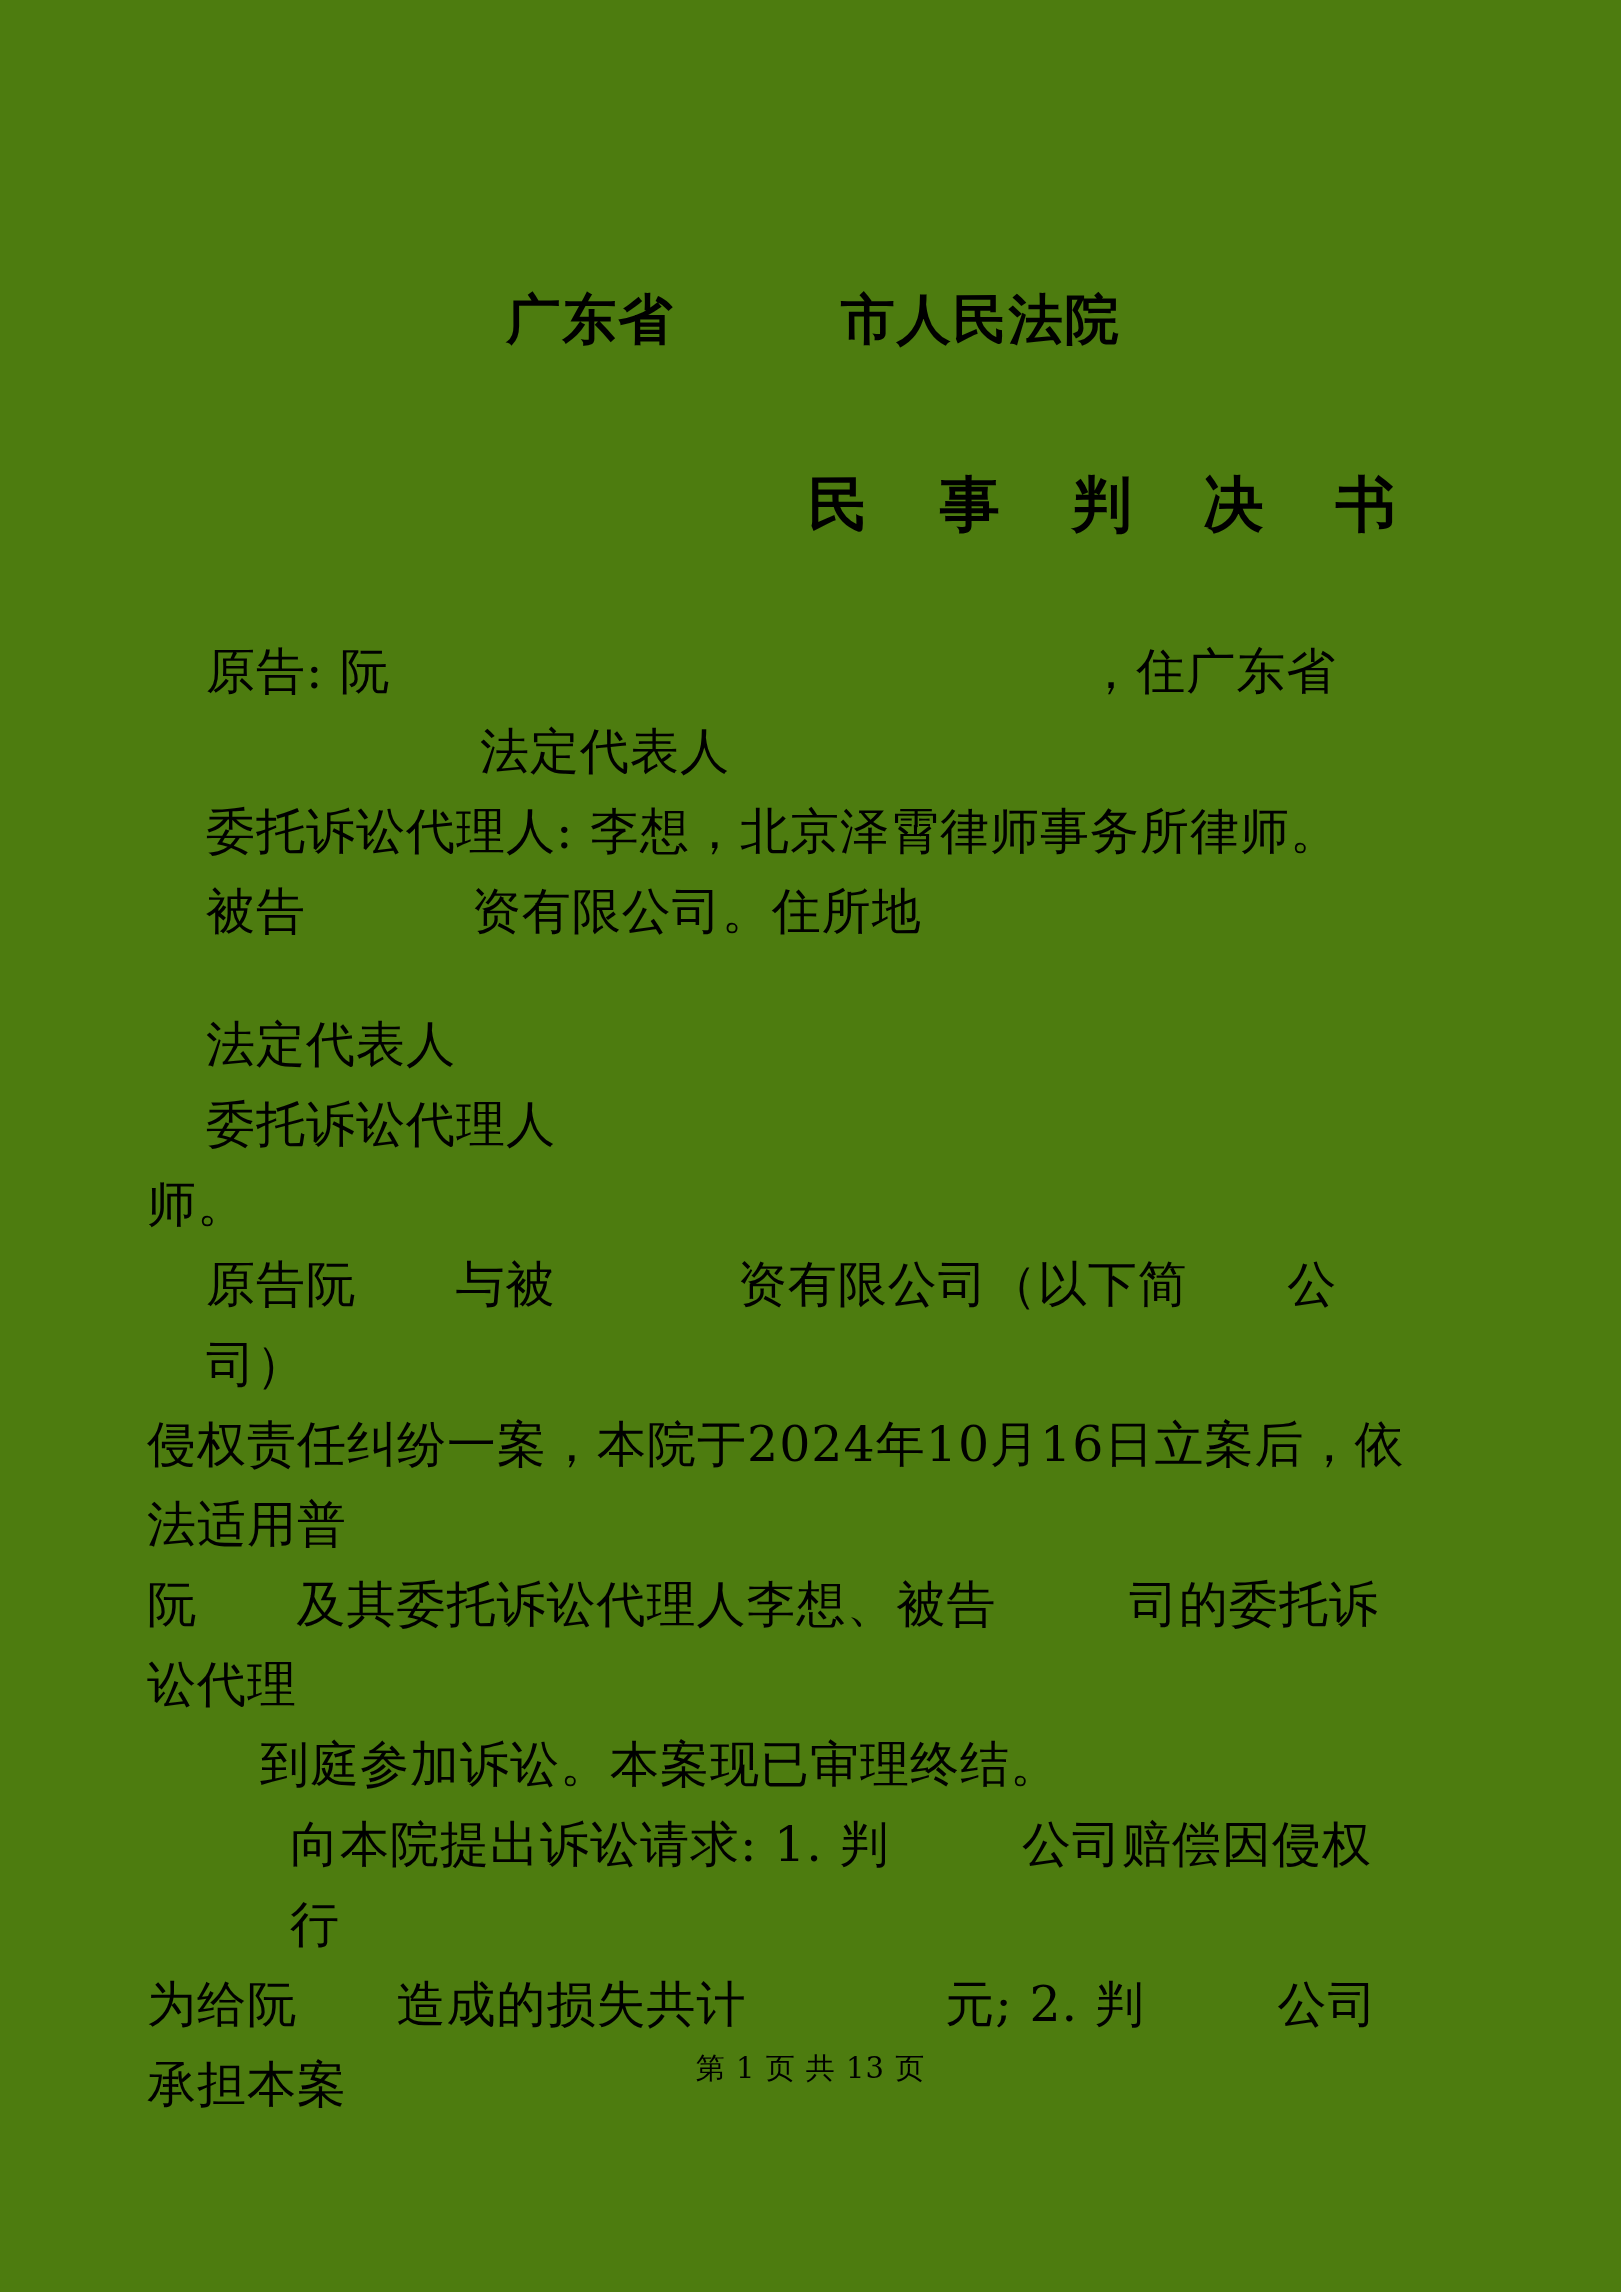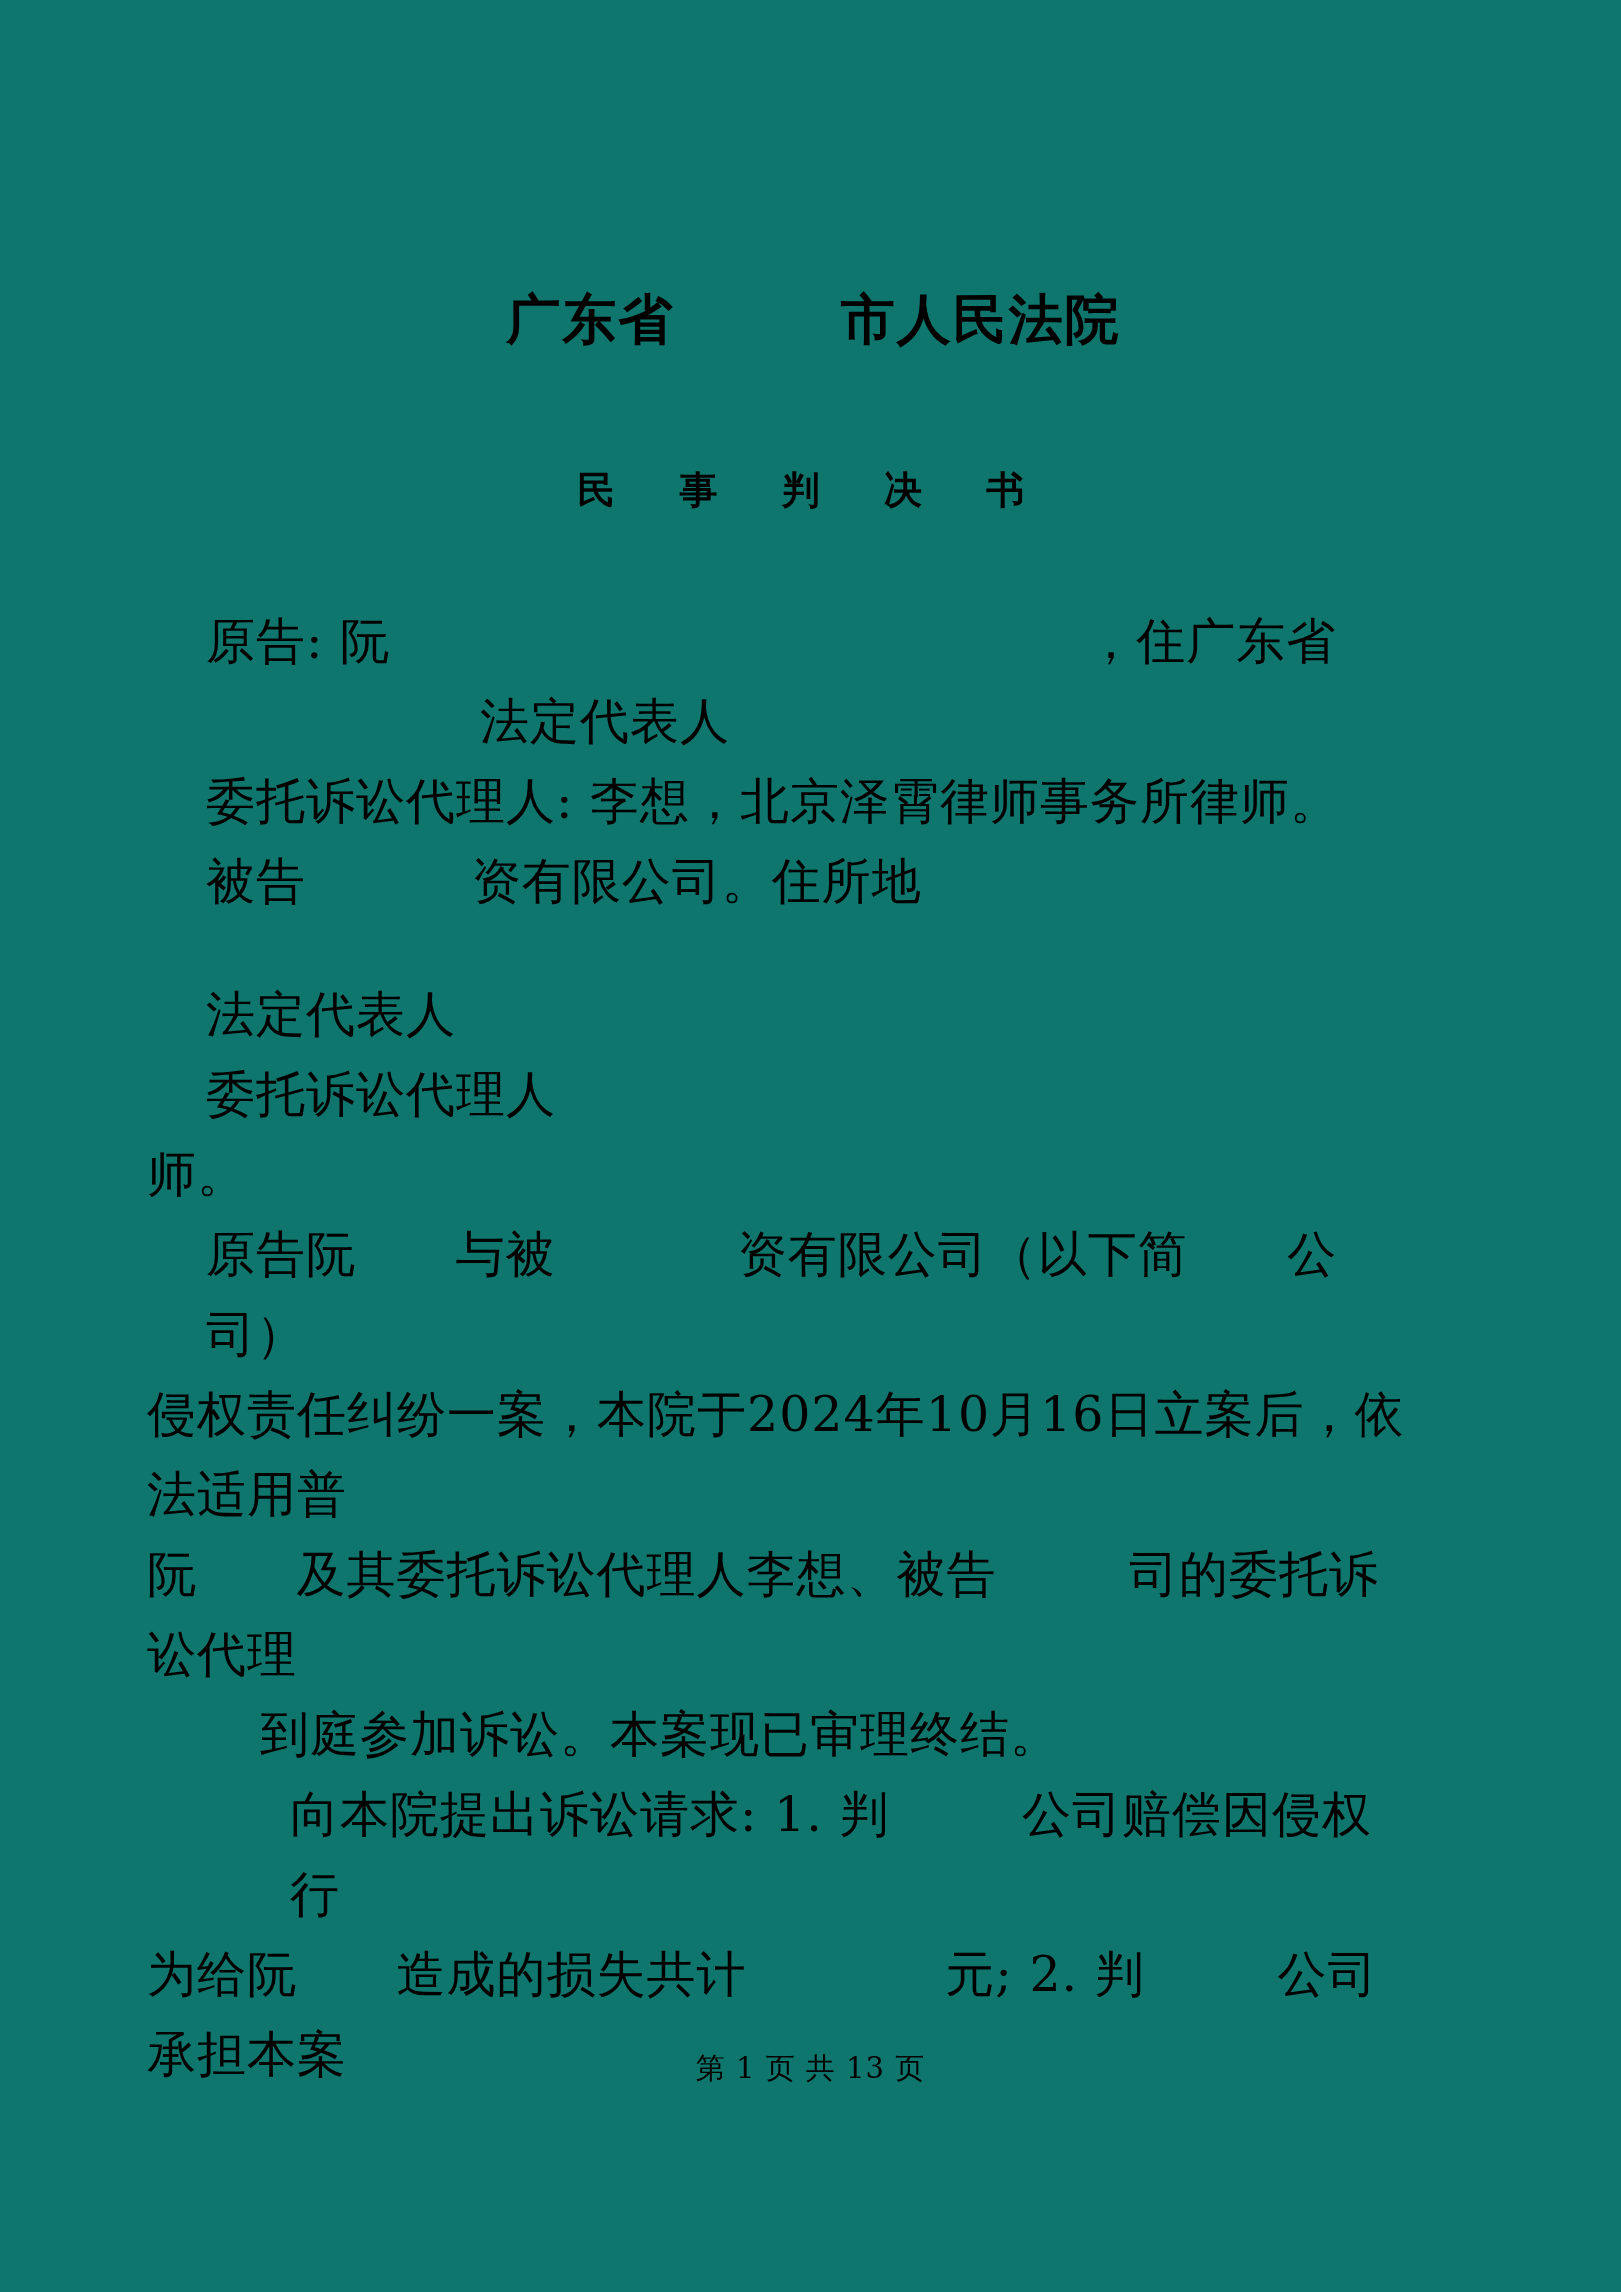--- a/index.html
+++ b/index.html
@@ -13,41 +13,41 @@
     position: relative;
     font-family: "DejaVu Serif", "Liberation Serif", serif;
     color: #000000;
     overflow: hidden;
   }
   .page {
     position: absolute;
     top: 0; left: 0;
     width: 1621px;
     height: 2293px;
-    background: #0f766e;
+    background: #4d7c0f;
   }
   .content {
     position: absolute;
     left: 206px;
     top: 0;
     width: 1215px;
   }
   .court-title {
     margin-top: 284px;
     text-align: center;
     font-size: 54px;
     font-weight: bold;
     letter-spacing: 2px;
     font-family: "DejaVu Serif", "Liberation Serif", serif;
     white-space: pre;
   }
   .doc-type {
     margin-top: 108px;
-    text-align: center;
-    font-size: 38px;
+    text-align: right;
+    font-size: 60px;
     font-weight: bold;
     letter-spacing: 25.5px;
     white-space: pre;
   }
   .case-number {
     margin-top: 118px;
     text-align: right;
     padding-right: 14.7px;
     font-size: 39px;
     letter-spacing: 1px;

